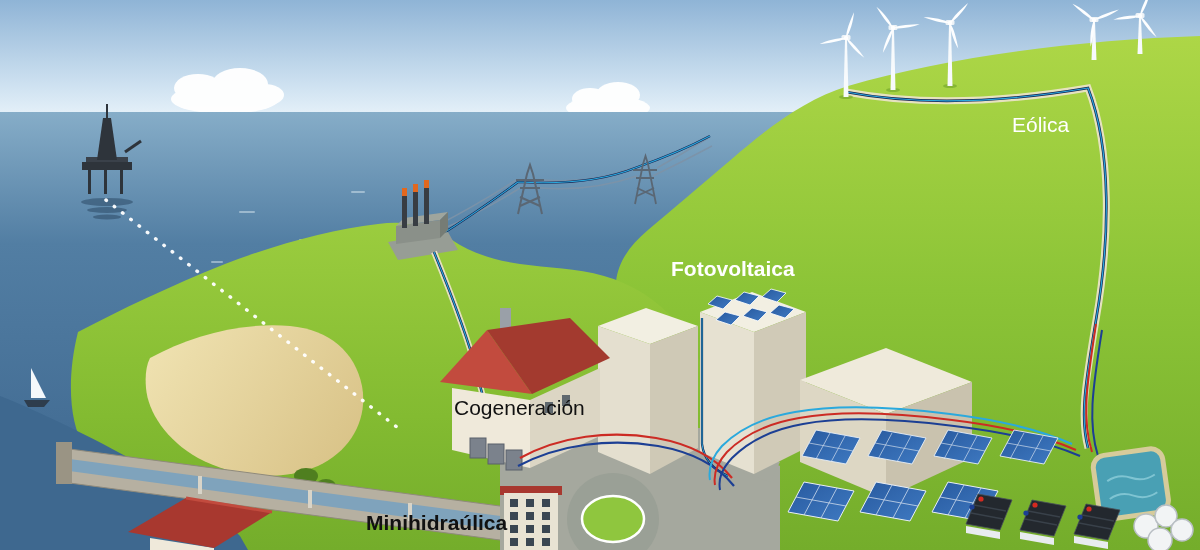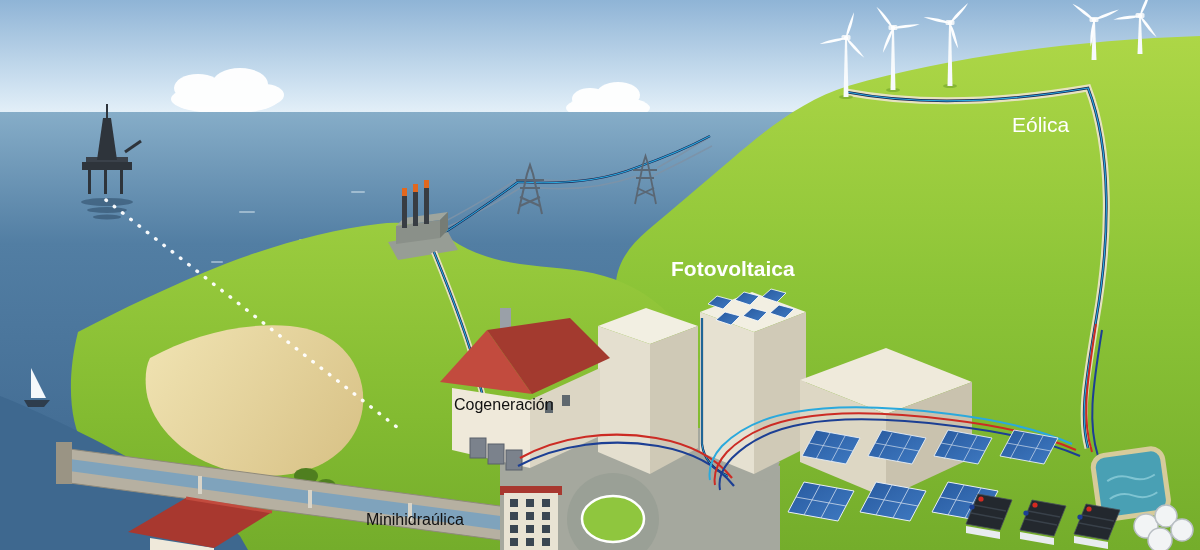--- a/index.html
+++ b/index.html
@@ -3,25 +3,25 @@
 <meta charset="utf-8">
 <style>
   html,body{margin:0;padding:0;background:#222;}
   #stage{
     position:relative;width:1200px;height:550px;overflow:hidden;
     font-family:"Liberation Sans",sans-serif;background:#a16207;
   }
   #stage svg{position:absolute;left:0;top:0;display:block;}
   .lbl{position:absolute;white-space:nowrap;pointer-events:none;}
   .lbl-white{color:#ffffff;font-size:21px;}
-  .lbl-dark{color:#111111;font-size:16px;}
+  .lbl-dark{color:#111111;font-size:21px;}
   #lbl-eolica{left:1012px;top:113px;}
   #lbl-fotovoltaica{left:671px;top:257px;font-weight:bold;}
   #lbl-cogeneracion{left:454px;top:396px;}
-  #lbl-minihidraulica{left:366px;top:511px;}
+  #lbl-minihidraulica{left:366px;top:511px;font-weight:bold;}
 </style>
 </head>
 <body>
 
 <div id="stage">
 
 <svg viewBox="0 0 1200 550" width="1200" height="550">
   <defs>
     <linearGradient id="skyG" gradientUnits="userSpaceOnUse" x1="0" y1="0" x2="0" y2="120">
       <stop offset="0" stop-color="#8fb4d6"></stop>

